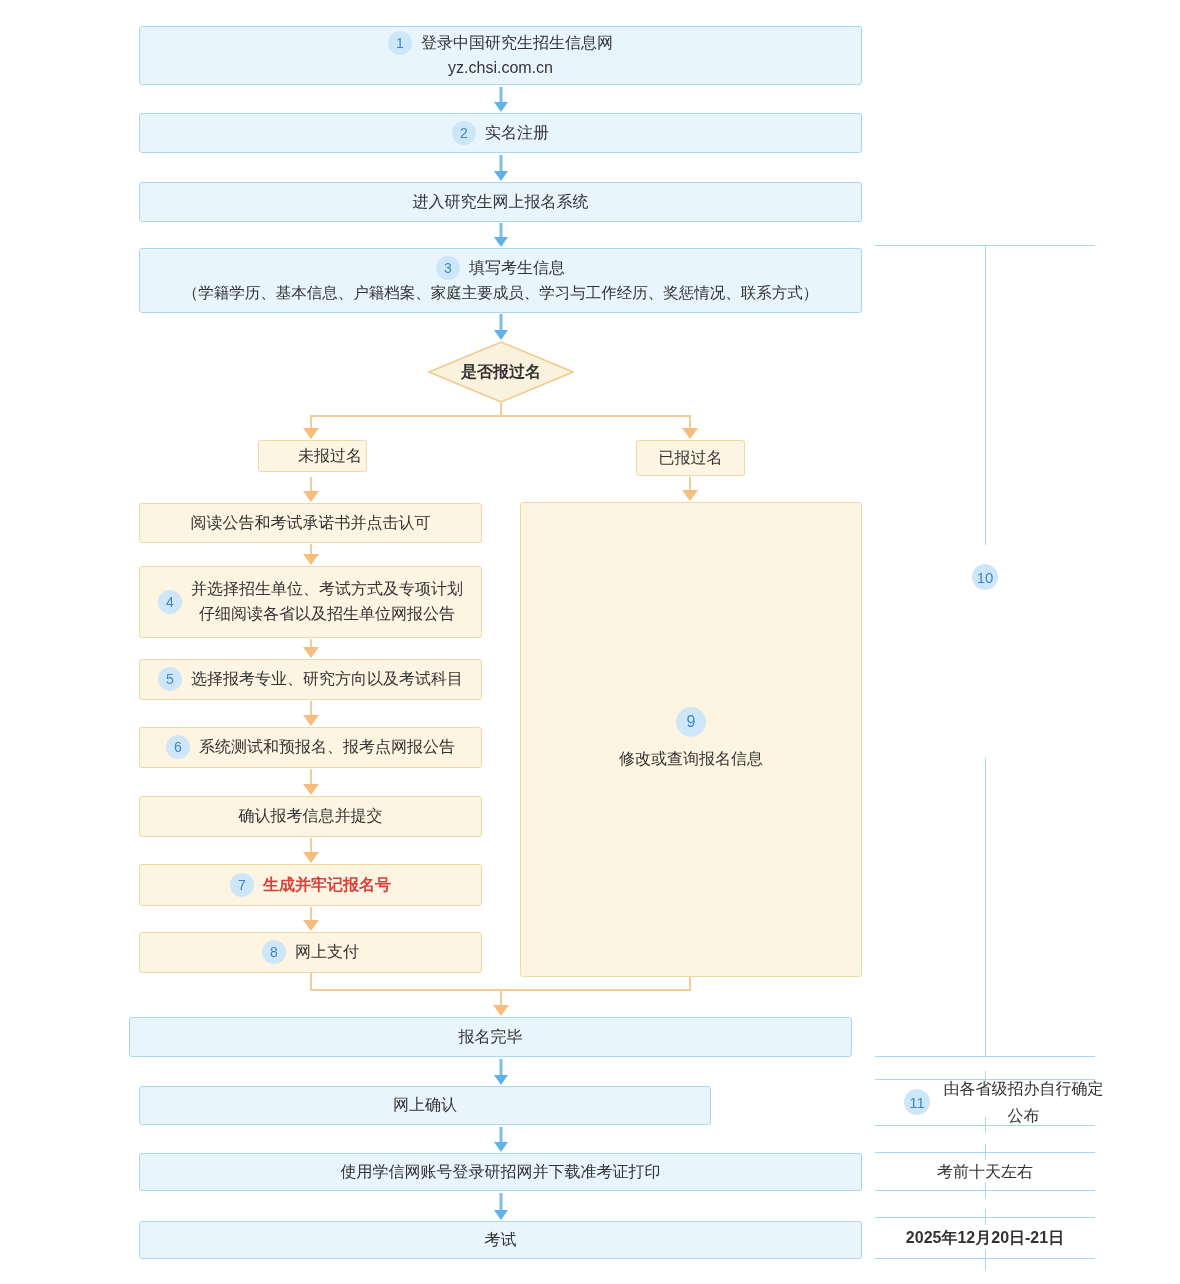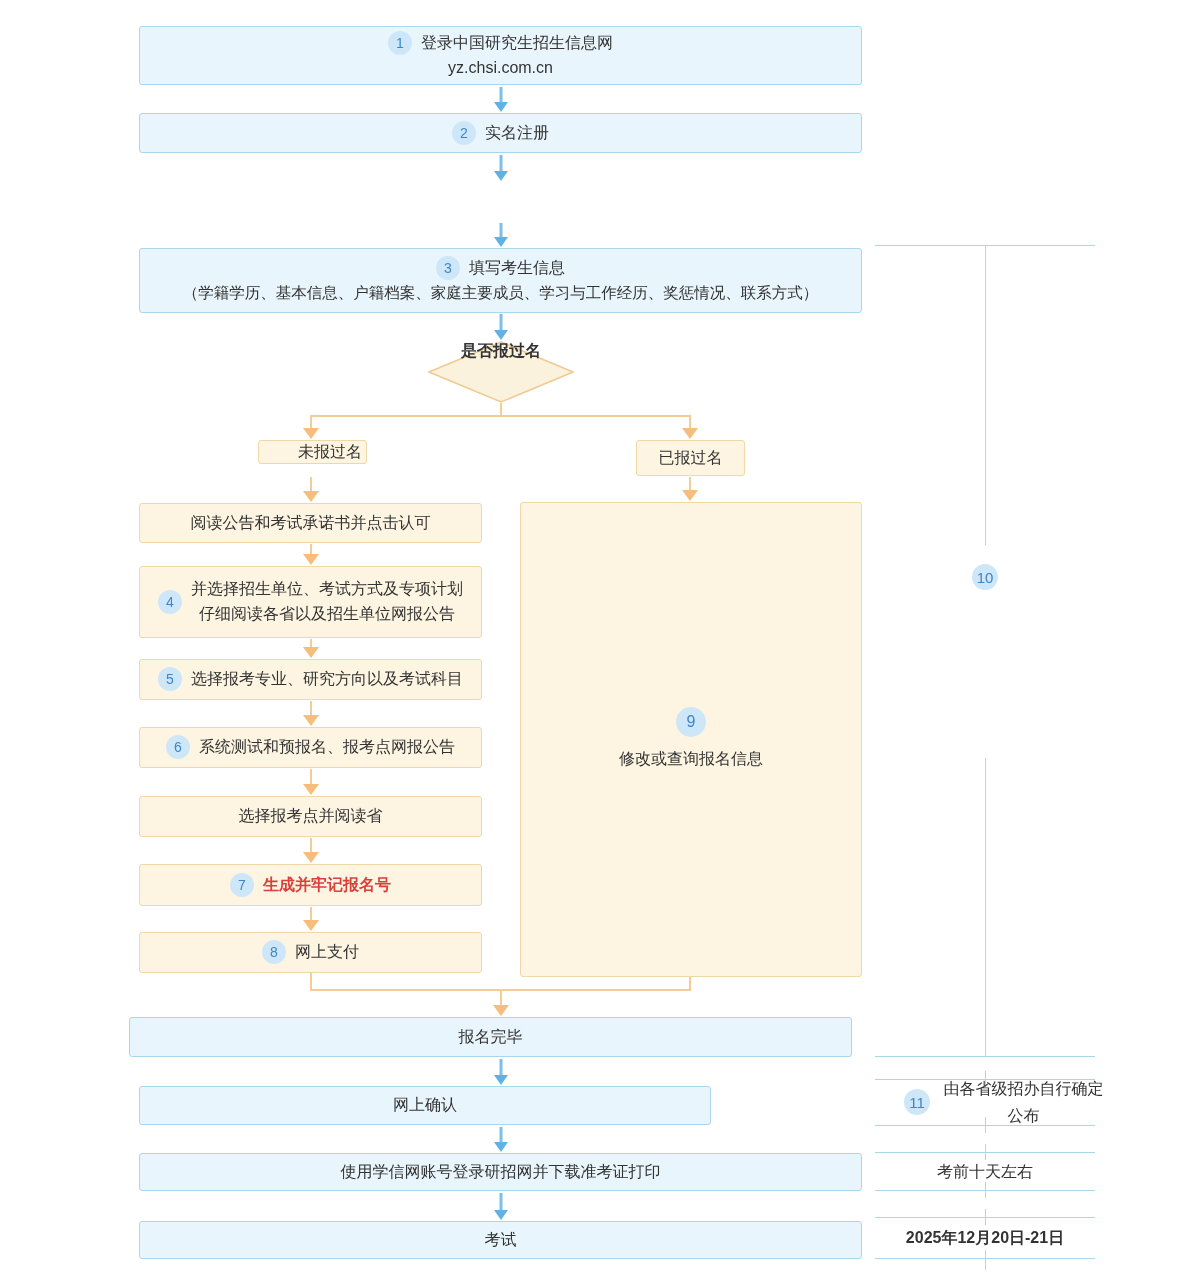--- a/index.html
+++ b/index.html
@@ -29,21 +29,21 @@
   .arr{position:absolute;width:16px;}
   .arr::before{content:'';position:absolute;left:50%;transform:translateX(-50%);top:0;bottom:7px;}
   .arr::after{content:'';position:absolute;left:50%;transform:translateX(-50%);bottom:0;width:0;height:0;border-style:solid;}
   .arr.ablue::before{width:3px;background:#7cc0ea;}
   .arr.ablue::after{border-width:10px 7px 0 7px;border-color:#60b2e6 transparent transparent transparent;}
   .arr.aorange::before{width:2px;background:#f2cd97;}
   .arr.aorange::after{border-width:11px 8px 0 8px;border-color:#f6bd7d transparent transparent transparent;}
   
   .oline{position:absolute;background:#f2cd97;}
   .sline{position:absolute;background:#a9d8ec;}
-  .diamond-wrap{position:absolute;display:flex;justify-content:center;}
+  .diamond-wrap{position:absolute;display:flex;align-items:center;justify-content:center;}
   .diamond-wrap svg{position:absolute;inset:0;}
   .diamond-label{position:relative;font-size:16px;font-weight:bold;color:#333;}
   .sidetext{position:absolute;display:flex;flex-direction:column;align-items:center;justify-content:center;text-align:center;font-size:16px;line-height:27px;color:#333;}
   .subtle{font-size:15.5px;}
 </style>
 </head>
 <body>
 
 <div id="canvas">
 
@@ -57,20 +57,23 @@
   <div class="arr ablue" style="left:493px;top:87px;height:25px;"></div>
 
   <div class="box blue" style="left:139px;top:113px;width:723px;height:40px;">
     <div class="row">
       <span class="badge">2</span>
       <span>实名注册</span>
     </div>
   </div>
   <div class="arr ablue" style="left:493px;top:155px;height:26px;"></div>
 
+  <div class="box blue" style="left:139px;top:182px;width:723px;height:40px;">
+    <span>进入研究生网上报名系统</span>
+  </div>
   <div class="arr ablue" style="left:493px;top:223px;height:24px;"></div>
 
   <div class="box blue" style="left:139px;top:248px;width:723px;height:65px;">
     <div class="row">
       <span class="badge">3</span>
       <span>填写考生信息</span>
     </div>
     <div class="subtle">（学籍学历、基本信息、户籍档案、家庭主要成员、学习与工作经历、奖惩情况、联系方式）</div>
   </div>
   <div class="arr ablue" style="left:493px;top:314px;height:26px;"></div>
@@ -80,21 +83,21 @@
       <polygon points="73,1 145,31 73,61 1,31" fill="#fbf2de" stroke="#f0ca90" stroke-width="1.5"></polygon>
     </svg>
     <span class="diamond-label">是否报过名</span>
   </div>
 
   <div class="oline" style="left:500px;top:403px;width:2px;height:13px;"></div>
   <div class="oline" style="left:311px;top:415px;width:380px;height:2px;"></div>
   <div class="arr aorange" style="left:303px;top:415px;height:24px;"></div>
   <div class="arr aorange" style="left:682px;top:415px;height:24px;"></div>
 
-  <div class="box cream" style="left:258px;top:440px;width:109px;height:24px;padding-left:35px;">
+  <div class="box cream" style="left:258px;top:440px;width:109px;height:32px;padding-left:35px;">
     <span>未报过名</span>
   </div>
   <div class="box cream" style="left:636px;top:440px;width:109px;height:36px;">
     <span>已报过名</span>
   </div>
   <div class="arr aorange" style="left:303px;top:477px;height:25px;"></div>
   <div class="arr aorange" style="left:682px;top:477px;height:24px;"></div>
 
   <div class="box cream" style="left:139px;top:503px;width:343px;height:40px;">
     <span>阅读公告和考试承诺书并点击认可</span>
@@ -122,21 +125,21 @@
 
   <div class="box cream" style="left:139px;top:727px;width:343px;height:41px;">
     <div class="row">
       <span class="badge">6</span>
       <span>系统测试和预报名、报考点网报公告</span>
     </div>
   </div>
   <div class="arr aorange" style="left:303px;top:769px;height:26px;"></div>
 
   <div class="box cream" style="left:139px;top:796px;width:343px;height:41px;">
-    <span>选择报考点并阅读省</span>
+    <span>确认报考信息并提交</span>
   </div>
   <div class="arr aorange" style="left:303px;top:838px;height:25px;"></div>
 
   <div class="box cream" style="left:139px;top:864px;width:343px;height:42px;">
     <div class="row">
       <span class="badge">7</span>
       <span class="red">生成并牢记报名号</span>
     </div>
   </div>
   <div class="arr aorange" style="left:303px;top:907px;height:24px;"></div>

